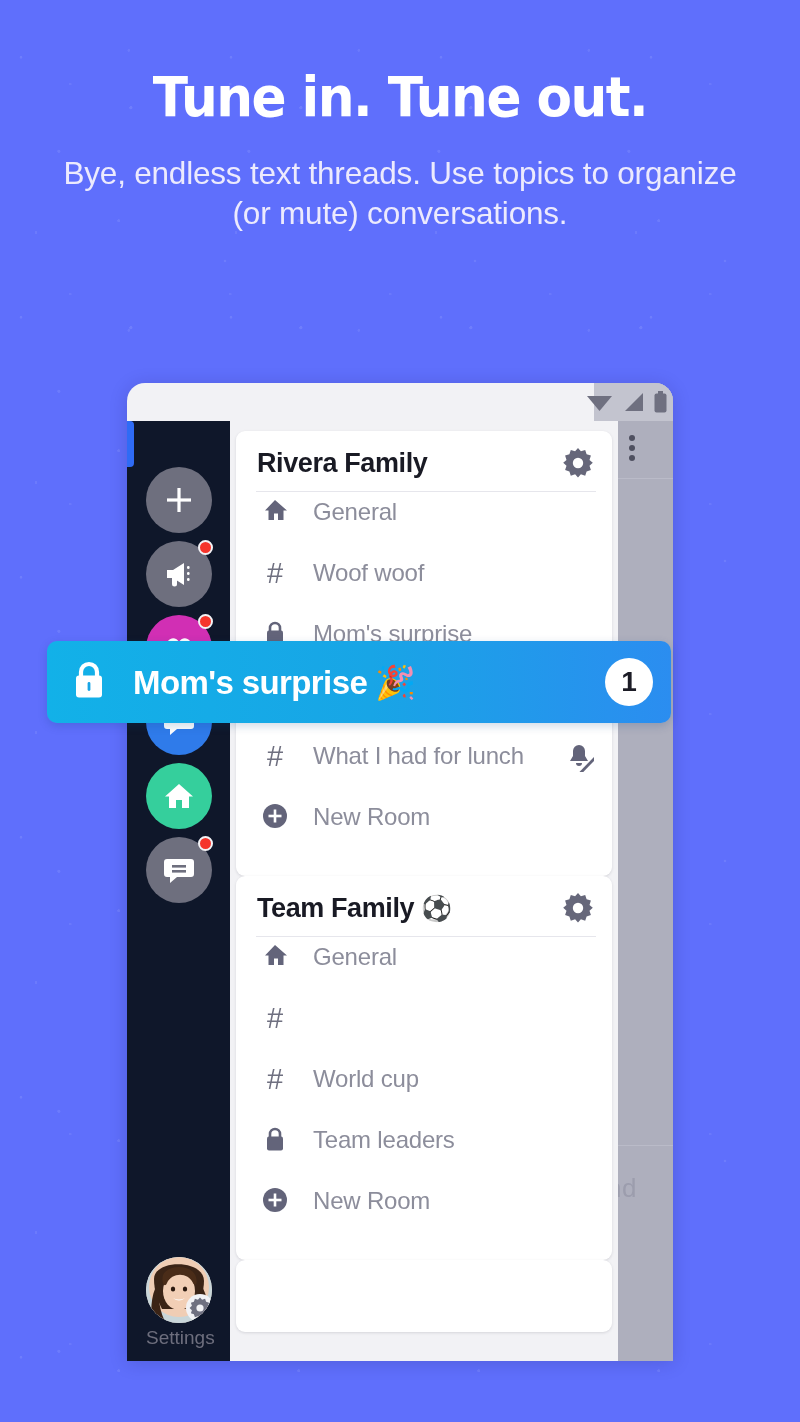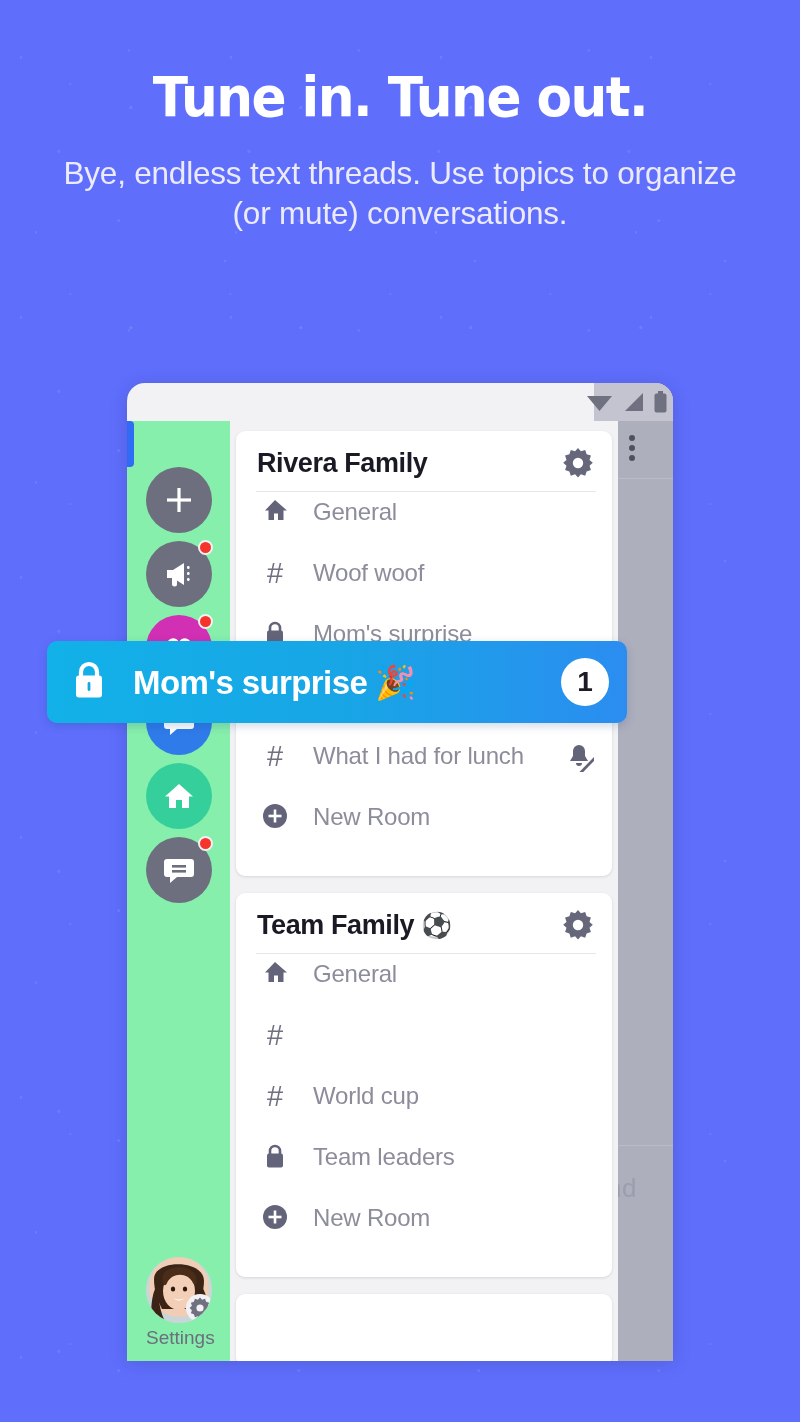--- a/index.html
+++ b/index.html
@@ -177,21 +177,21 @@
     z-index: 3;
   }
 
   
   #rail {
     position: absolute;
     left: 0;
     top: 0;
     width: 103px;
     bottom: 0;
-    background: #86efac;
+    background: #0f172a;
   }
   .rail-btn {
     position: absolute;
     left: 19px;
     width: 66px;
     height: 66px;
     border-radius: 50%;
     display: flex;
     align-items: center;
     justify-content: center;
@@ -255,21 +255,20 @@
     right: 0;
     top: 0;
     bottom: 0;
     padding: 10px 6px 0 6px;
     box-sizing: border-box;
   }
   .card {
     background: #ffffff;
     border-radius: 9px;
     box-shadow: 0 1px 3px rgba(20,20,50,.13);
-    margin-bottom: 17px;
     padding: 0 0 12px 0;
   }
   .card-head {
     display: flex;
     align-items: center;
     padding: 16px 18px 12px 21px;
   }
   .card-title {
     flex: 1;
     font-size: 27px;
@@ -311,21 +310,21 @@
     font-weight: 500;
     line-height: 1;
   }
   .room-trail { flex: 0 0 auto; display: flex; align-items: center; }
 
   
   #highlight-row {
     position: absolute;
     left: 47px;
     top: 641px;
-    width: 580px;
+    width: 624px;
     height: 82px;
     border-radius: 10px;
     background: linear-gradient(90deg, #12b1e8 0%, #18a5e6 52%, #2b8df0 100%);
     display: flex;
     align-items: center;
     padding: 0 18px 0 24px;
     box-sizing: border-box;
     z-index: 9;
     box-shadow: 0 3px 10px rgba(10,60,120,.20);
   }

